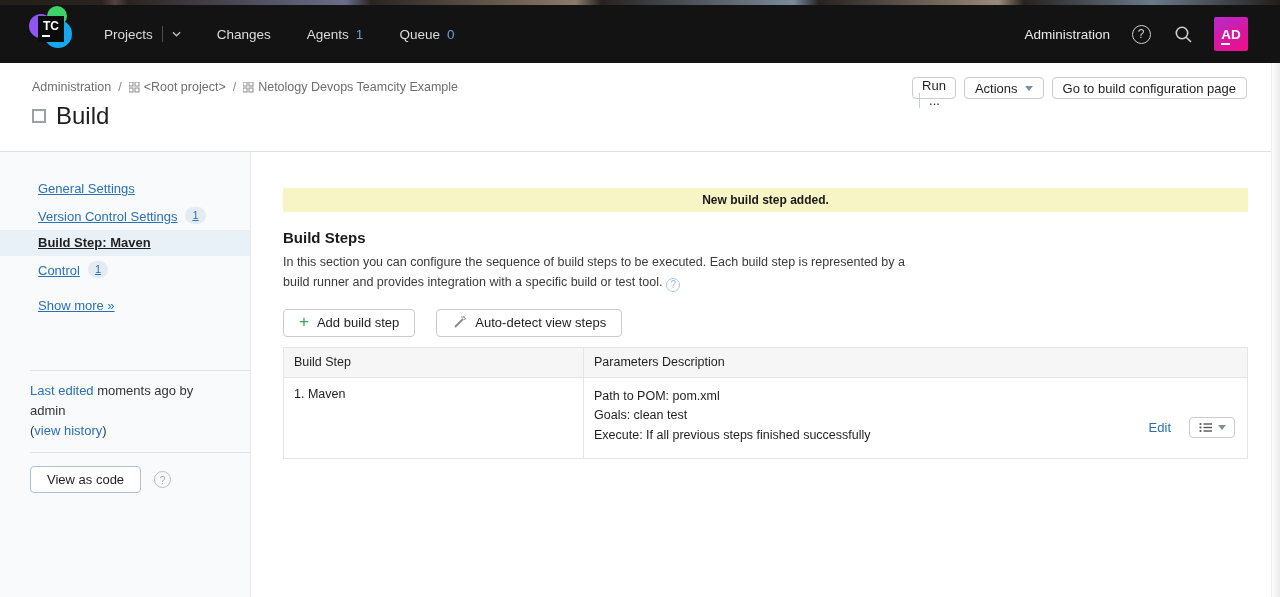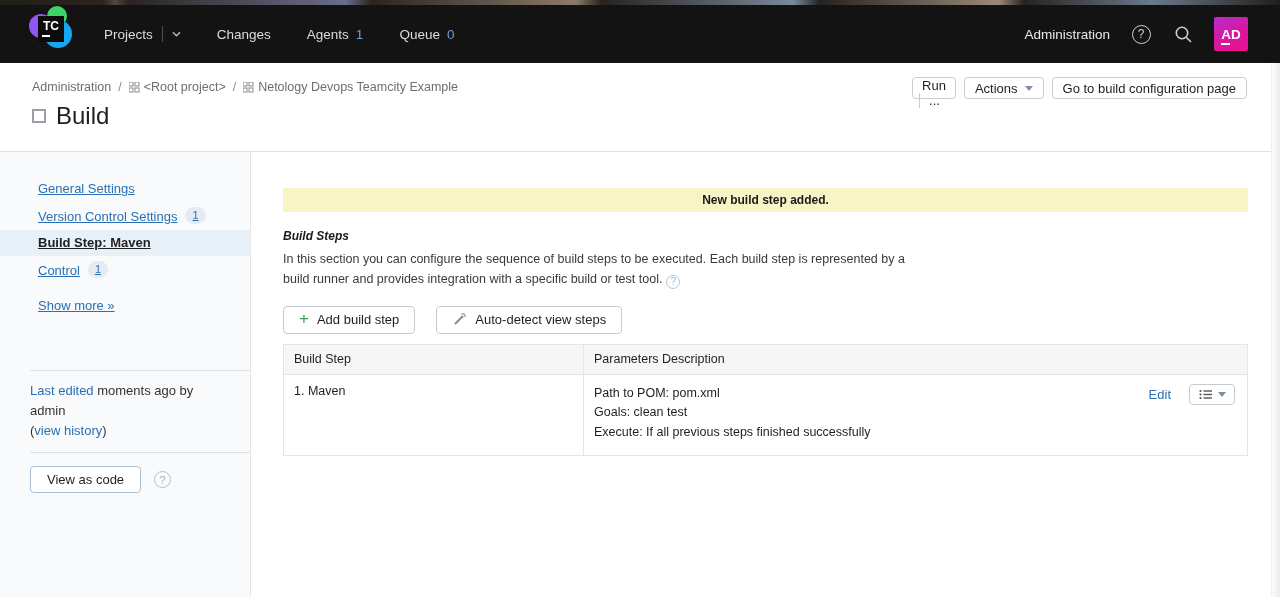--- a/index.html
+++ b/index.html
@@ -53,35 +53,35 @@
   .div-1 { margin-top:51px; }
   .last-edited { padding:10px 20px 11px 30px; font-size:13px; color:#333; line-height:20px; }
   .blue-link { color:#2970b4; cursor:pointer; }
   .view-code-row { padding:13px 0 0 30px; display:flex; align-items:center; gap:13px; }
   .btn-view-code { border:1px solid #a9c0d6; border-radius:4px; background:#fff; padding:5px 16px; font-size:13px; color:#1f1f1f; cursor:pointer; }
   .help-grey { width:17px; height:17px; border:1.5px solid #b9bcc0; border-radius:50%; color:#a9adb2; font-size:11px; display:flex; align-items:center; justify-content:center; }
 
   
   .main { flex:1; background:#fff; padding:36px 32px 0; }
   .banner { background:#f7f5c5; height:24px; line-height:24px; text-align:center; font-size:12px; font-weight:bold; color:#1a1a1a; }
-  .section-title { margin-top:17px; font-size:12px; font-weight:700; color:#1a1a1a;font-style:italic; }
+  .section-title { margin-top:17px; font-size:15px; font-weight:700; color:#1a1a1a; }
   .description { margin-top:6px; font-size:12.5px; color:#3a3a3a; max-width:630px; line-height:1.62; }
   .help-inline { display:inline-flex; width:14px; height:14px; border:1.4px solid #abc9e2; border-radius:50%; color:#9dbdd9; font-size:10px; align-items:center; justify-content:center; vertical-align:-2px; margin-left:4px; }
   .actions-row { margin-top:16px; display:flex; gap:21px; }
   .btn-lg { height:28px; border:1px solid #c8ccd0; border-radius:4px; background:#fff; font-size:13px; color:#1f1f1f; display:flex; align-items:center; gap:8px; padding:0 15px; cursor:pointer; }
   .plus-ic { color:#3fa152; font-size:17px; line-height:1; margin-top:-2px; }
 
   .steps-table { margin-top:10px; width:100%; border-collapse:collapse; font-size:12.5px; }
   .steps-table th, .steps-table td { border:1px solid #e4e5e7; }
   .steps-table th { background:#f6f6f7; font-weight:400; text-align:left; height:30px; padding:0 10px; color:#1f1f1f; }
   .col-step { width:300px; }
   .steps-table td { vertical-align:top; padding:9px 10px 13px; color:#1f1f1f; }
   .params-cell { display:flex; align-items:flex-start; }
   .params div { line-height:19.5px; }
-  .row-actions { margin-left:auto; display:flex; align-items:center; gap:18px; padding-right:2px; }
+  .row-actions { margin-left:auto; display:flex; align-items:center; gap:18px; padding-right:2px;margin-top:30px; }
   .edit-link { color:#2970b4; font-size:13px; cursor:pointer; }
   .menu-btn { width:46px; height:21px; border:1px solid #c8ccd0; border-radius:4px; display:flex; align-items:center; justify-content:center; gap:5px; background:#fff; cursor:pointer; }
   .menu-btn .caret { margin-left:0; }
 
   .scroll-strip { position:absolute; right:0; top:63px; bottom:0; width:9px; background:linear-gradient(to right,#fcfcfc,#ebebeb); border-left:1px solid #f0f0f0; }
 </style>
 </head>
 <body>
 
 <div class="top-strip"></div>

